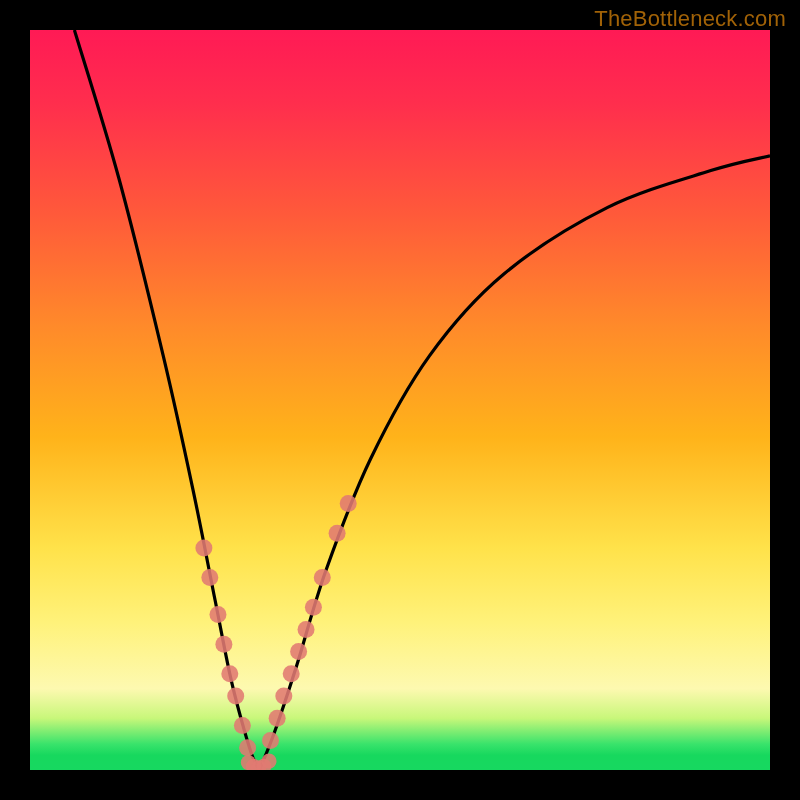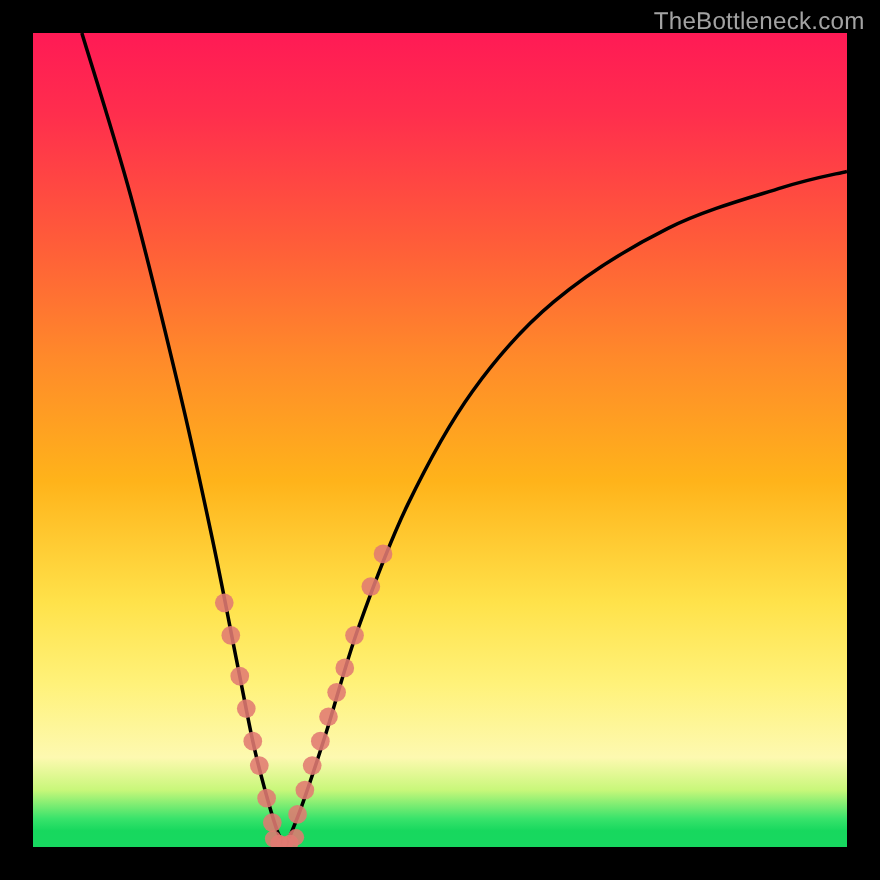--- a/index.html
+++ b/index.html
@@ -36,21 +36,21 @@
       #c8f77a 93%,
       #39e36b 96.5%,
       #17d85e 98%,
       #17d860 100%
     );
   }
   .watermark {
     position: absolute;
     top: 6px;
     right: 14px;
-    color: #a3a3a3;
+    color: #a16207;
     font-size: 22px;
     letter-spacing: 0.2px;
     user-select: none;
   }
   svg.curve {
     position: absolute;
     inset: 0;
   }
   .stroke-main {
     fill: none;

